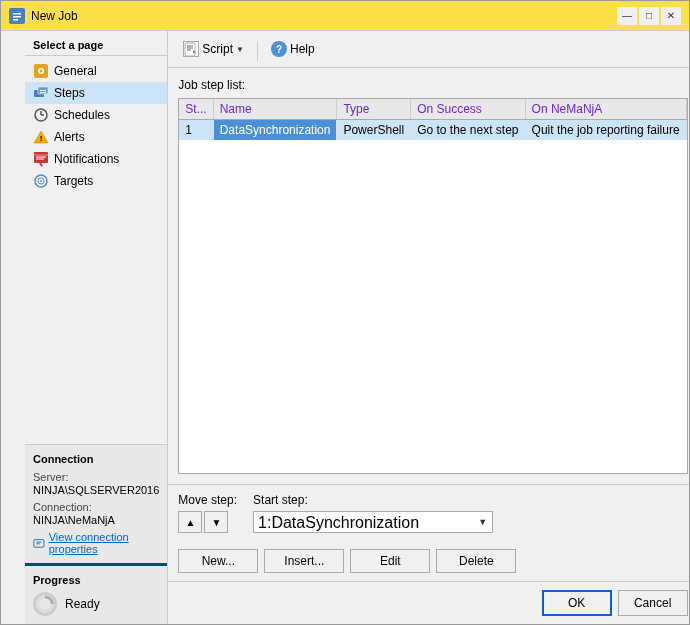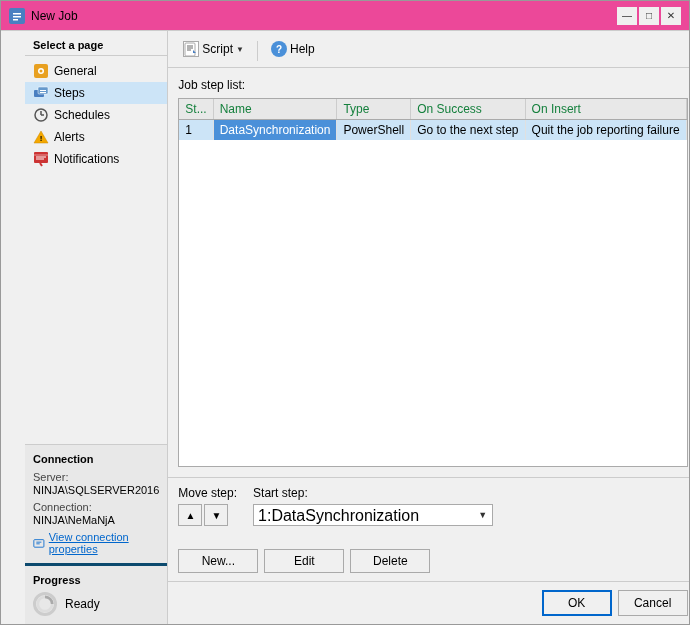--- a/index.html
+++ b/index.html
@@ -16,21 +16,21 @@
     .window {
       width: 690px;
       height: 625px;
       background: #f0f0f0;
       border: 1px solid #999;
       display: flex;
       flex-direction: column;
       box-shadow: 2px 2px 8px rgba(0,0,0,0.3);
     }
     .title-bar {
-      background: #ec4899;
+      background: #fde047;
       height: 30px;
       display: flex;
       align-items: center;
       padding: 0 8px;
       border-bottom: 1px solid #ccc;
       justify-content: space-between;
     }
     .title-bar-left {
       display: flex;
       align-items: center;
@@ -219,21 +219,21 @@
     }
     thead tr {
       background: #e8e8e8;
     }
     th {
       text-align: left;
       padding: 3px 6px;
       border-bottom: 1px solid #aaa;
       border-right: 1px solid #ccc;
       font-weight: normal;
-      color: #15803d;
+      color: #6d28d9;
       white-space: nowrap;
     }
     td {
       padding: 3px 6px;
       border-right: 1px solid #e0e0e0;
       color: #000;
       white-space: nowrap;
     }
     tr.selected td {
       background: #cce4f7;
@@ -244,21 +244,21 @@
     }
     .bottom-controls {
       padding: 8px 10px;
       border-top: 1px solid #ccc;
       background: #f0f0f0;
     }
     .move-start-row {
       display: flex;
       align-items: center;
       gap: 16px;
-      margin-bottom: 23px;
+      margin-bottom: 16px;
     }
     .control-group {
       display: flex;
       flex-direction: column;
       gap: 4px;
     }
     .control-label {
       font-size: 12px;
       color: #000;
     }
@@ -434,20 +434,30 @@
           <div class="sidebar-icon">
             <svg width="16" height="16" viewBox="0 0 16 16">
               <rect x="1" y="1" width="14" height="11" rx="1" fill="#cc3333"></rect>
               <line x1="1" y1="4" x2="15" y2="4" stroke="white" stroke-width="0.5"></line>
               <line x1="3" y1="6" x2="13" y2="6" stroke="white" stroke-width="1"></line>
               <line x1="3" y1="8" x2="11" y2="8" stroke="white" stroke-width="1"></line>
               <line x1="7" y1="12" x2="9" y2="15" stroke="#cc3333" stroke-width="2"></line>
             </svg>
           </div>
           <span>Notifications</span>
+        </div>
+        <div class="sidebar-item">
+          <div class="sidebar-icon">
+            <svg width="16" height="16" viewBox="0 0 16 16">
+              <circle cx="8" cy="8" r="6" fill="none" stroke="#4a90d9" stroke-width="1.5"></circle>
+              <circle cx="8" cy="8" r="3" fill="none" stroke="#4a90d9" stroke-width="1"></circle>
+              <circle cx="8" cy="8" r="1" fill="#4a90d9"></circle>
+            </svg>
+          </div>
+          <span>Targets</span>
         </div>
       </div>
 
       <div class="sidebar-conn">
         <div class="conn-header">Connection</div>
         <div class="conn-label">Server:</div>
         <div class="conn-value">NINJA\SQLSERVER2016</div>
         <div class="conn-label">Connection:</div>
         <div class="conn-value">NINJA\NeMaNjA</div>
         <div class="conn-link">
@@ -500,21 +510,21 @@
       <div class="main-content">
         <div class="section-label">Job step list:</div>
         <div class="table-container">
           <table>
             <thead>
               <tr>
                 <th>St...</th>
                 <th>Name</th>
                 <th>Type</th>
                 <th>On Success</th>
-                <th>On Insert</th>
+                <th>On NeMaNjA</th>
               </tr>
             </thead>
             <tbody>
               <tr class="selected">
                 <td>1</td>
                 <td>DataSynchronization</td>
                 <td>PowerShell</td>
                 <td>Go to the next step</td>
                 <td>Quit the job reporting failure</td>
               </tr>
@@ -534,20 +544,21 @@
           </div>
           <div class="control-group">
             <span class="control-label">Start step:</span>
             <div class="select-wrapper">
               <select class="start-select"><option>1:DataSynchronization</option></select>
             </div>
           </div>
         </div>
         <div class="action-buttons">
           <button class="action-btn">New...</button>
+          <button class="action-btn">Insert...</button>
           <button class="action-btn">Edit</button>
           <button class="action-btn">Delete</button>
         </div>
       </div>
 
       <div class="dialog-footer">
         <button class="footer-btn primary">OK</button>
         <button class="footer-btn">Cancel</button>
       </div>
     </div>

